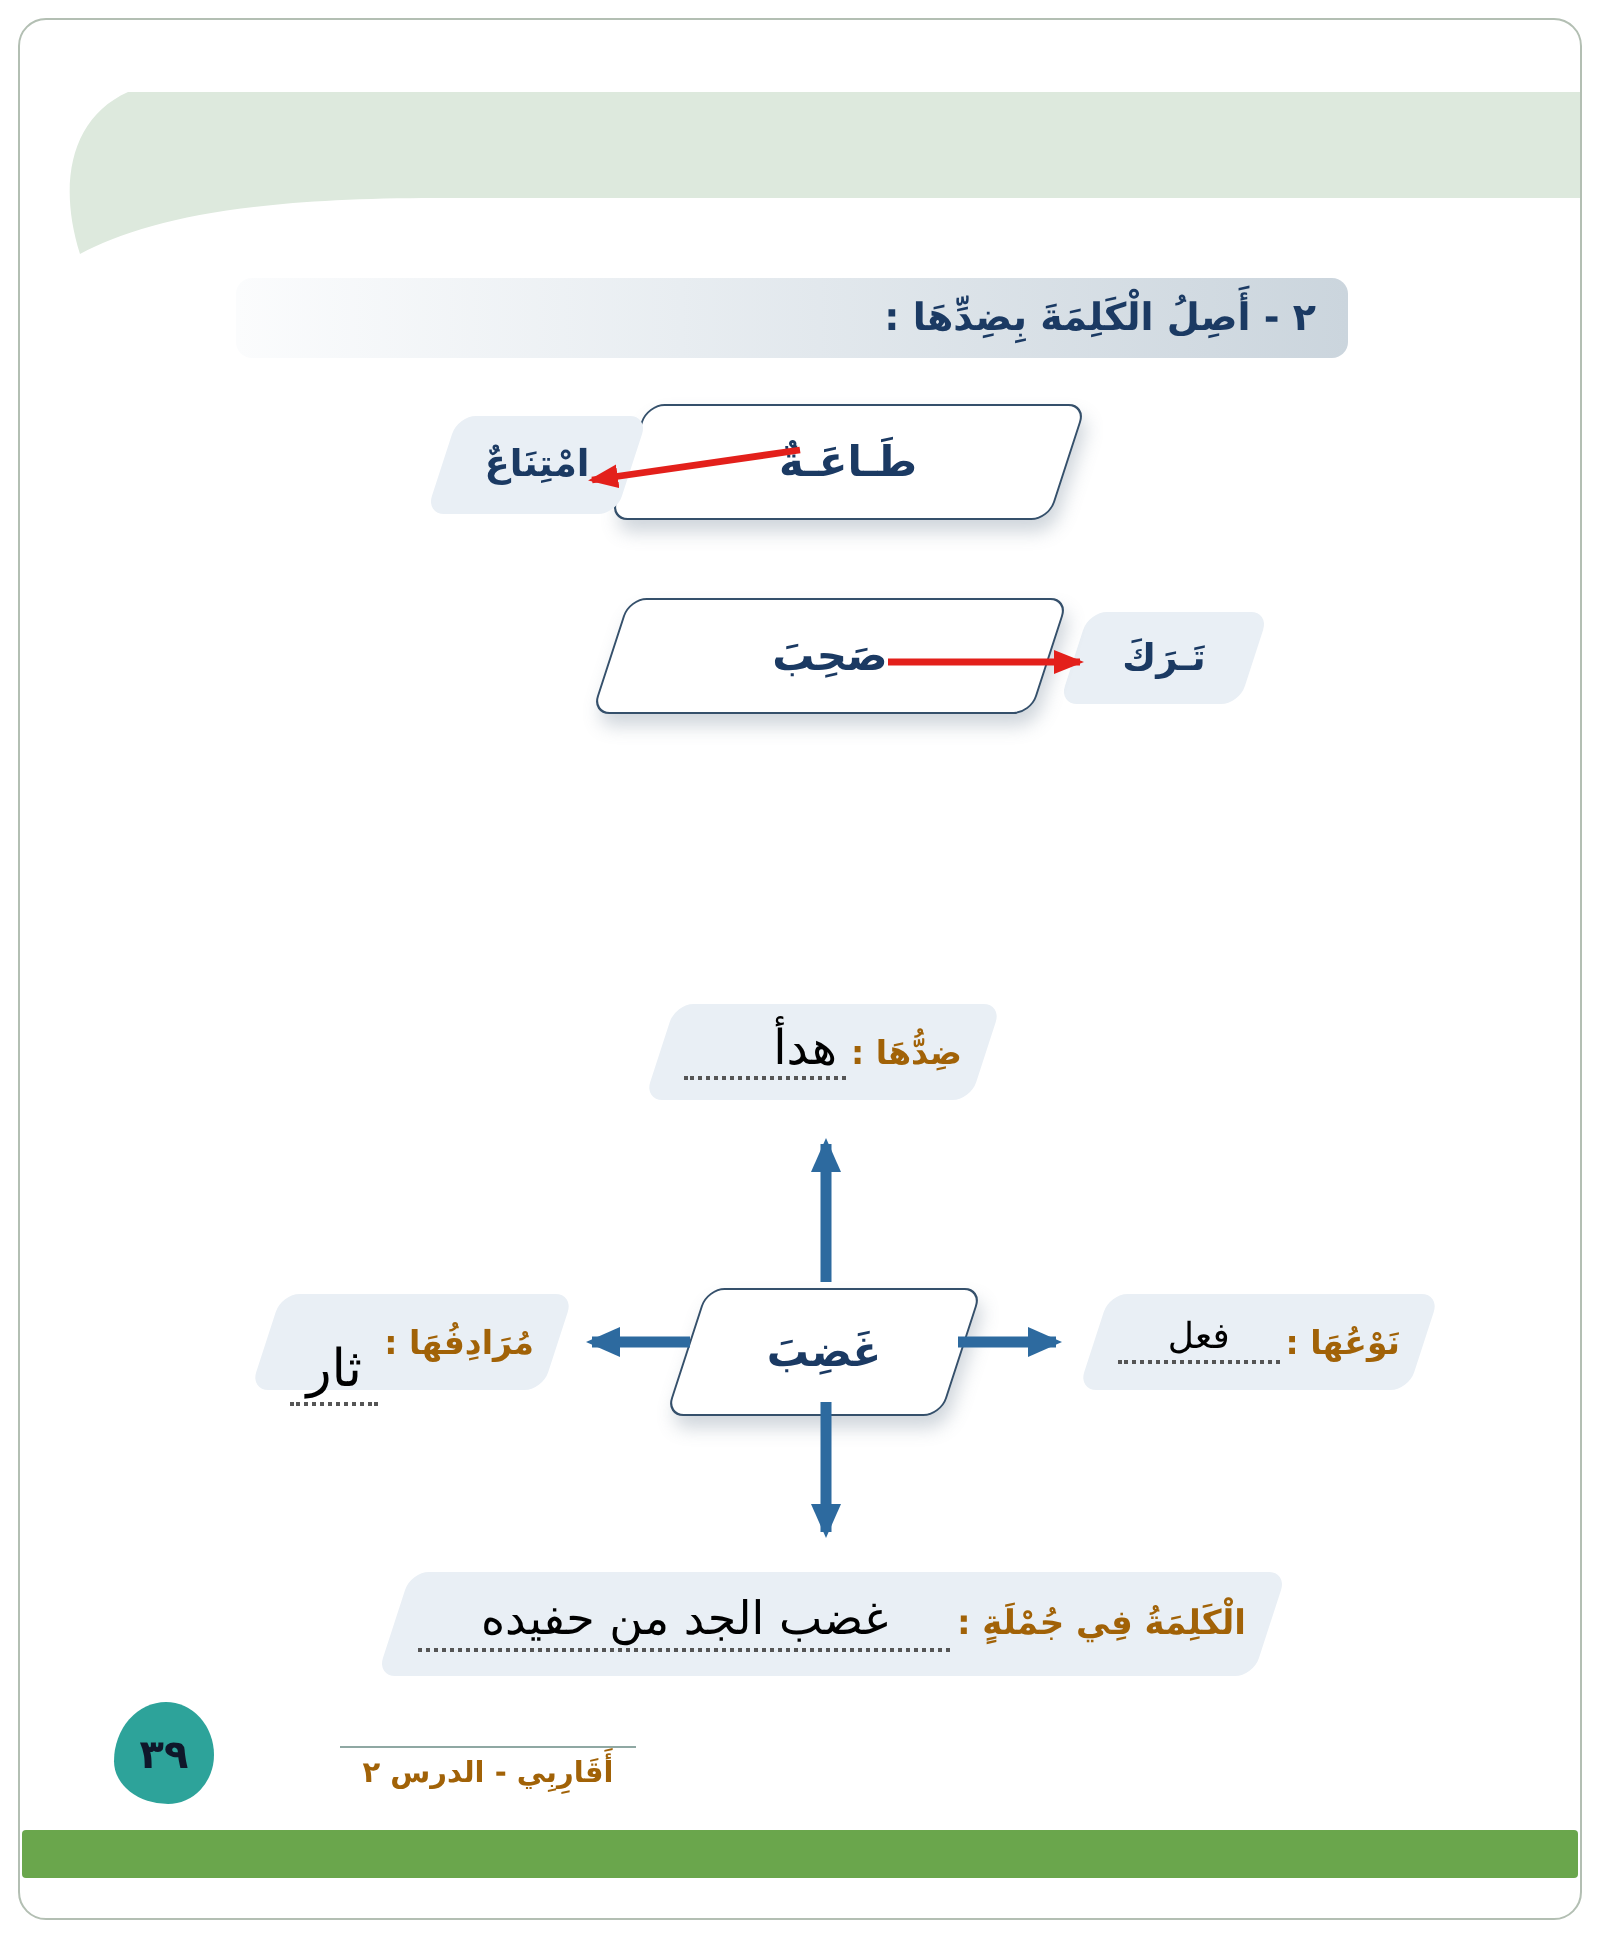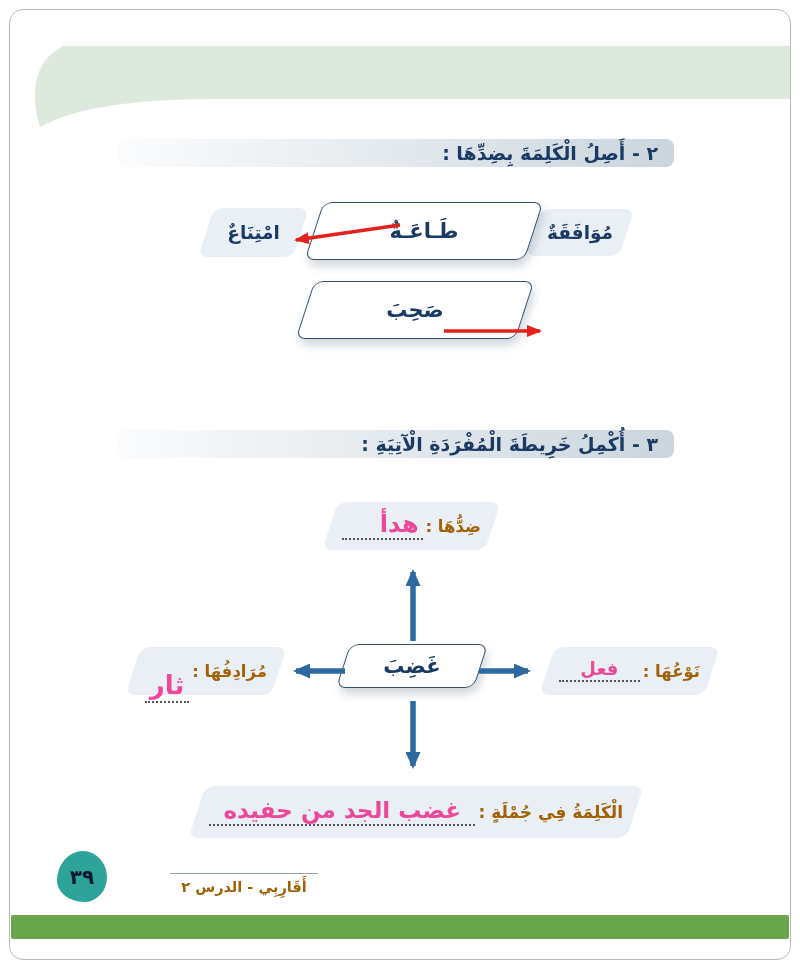--- a/index.html
+++ b/index.html
@@ -2,52 +2,52 @@
 <html lang="ar"><head>
 <meta charset="utf-8">
 <style>
   html,body{margin:0;padding:0;background:#ffffff;}
   .page{position:relative;width:800px;height:969px;margin:0 auto;background:#fff;overflow:hidden;
         font-family:"DejaVu Sans","Liberation Sans",sans-serif;}
   .frame{position:absolute;inset:9px;border:1.5px solid #b3bfb3;border-radius:14px;}
   .band-svg{position:absolute;top:0;left:0;}
   .bottom-bar{position:absolute;left:11px;right:11px;top:915px;height:24px;background:#6aa64c;border-radius:2px;}
 
-  .ex-header{position:absolute;left:118px;width:556px;height:28px;
+  .ex-header{position:absolute;left:118px;width:556px;height:40px;
              background:linear-gradient(to left,#cbd5dd,#e8edf1 60%,#fbfcfd);
              border-radius:8px;direction:rtl;display:flex;align-items:center;
              padding:0 16px 0 0;box-sizing:border-box;color:#1b3a63;font-weight:bold;font-size:19px;}
   #ex2-header{top:139px;}
   #ex3-header{top:430px;}
 
   .pgram{position:absolute;}
   .pgram .bg{position:absolute;inset:0;transform:skewX(-18deg);background:#e9eff5;border-radius:9px;}
   .pgram.outlined .bg{background:#ffffff;border:1.6px solid #35506b;box-shadow:4px 6px 9px rgba(100,120,140,.30);}
   .pgram .inner{position:relative;height:100%;display:flex;align-items:center;justify-content:center;
                 direction:rtl;color:#1b3a63;font-weight:bold;font-size:18.5px;}
 
   #w-muwafaqa{left:533px;top:209px;width:94px;height:47px;}
   #w-taah{left:314px;top:202px;width:220px;height:58px;}
   #w-taah .inner{font-size:21px;}
-  #w-imtina{left:206px;top:208px;width:95px;height:49px;}
+  #w-imtina{left:221px;top:208px;width:95px;height:49px;}
   #w-tarak{left:537px;top:306px;width:90px;height:46px;}
-  #w-sahib{left:305px;top:281px;width:220px;height:58px;text-align:center;}
+  #w-sahib{left:305px;top:299px;width:220px;height:58px;text-align:center;}
   #w-sahib .inner{font-size:21px;}
   #w-rafaq{left:208px;top:305px;width:93px;height:47px;}
 
   #m-top{left:330px;top:502px;width:163px;height:48px;}
-  #m-center{left:343px;top:644px;width:138px;height:44px;}
+  #m-center{left:343px;top:644px;width:138px;height:64px;}
   #m-center .inner{font-size:21px;}
   #m-left{left:133px;top:647px;width:146px;height:48px;}
   #m-right{left:547px;top:647px;width:165px;height:48px;}
   #m-bottom{left:197px;top:786px;width:438px;height:52px;}
 
   .map-inner{padding:0 12px;gap:3px;box-sizing:border-box;width:100%;}
   .lbl{white-space:nowrap;font-size:16.5px;color:#a16207;font-weight:bold;}
-  .ans{flex:1;border-bottom:2px dotted #555;color:#ec4899;font-weight:bold;
+  .ans{flex:1;border-bottom:2px dotted #555;color:#000000;font-weight:normal;
        line-height:1.05;padding:0 4px 1px 4px;text-align:start;}
   #m-top .ans{font-size:24px;}
   #m-right .ans{font-size:18px;text-align:center;}
   #m-left .ans{font-size:26px;text-align:center;margin-top:33px;}
   #m-bottom .ans{font-size:23px;text-align:center;}
   #m-bottom .lbl{font-size:17px;}
 
   .overlay{position:absolute;left:0;top:0;pointer-events:none;}
 
   .page-blob{position:absolute;left:57px;top:851px;width:50px;height:51px;background:#2da39a;
@@ -65,41 +65,38 @@
   <div class="frame"></div>
 
   <svg class="band-svg" width="800" height="140" viewBox="0 0 800 140">
     <path d="M 64 46 H 790 V 99 H 218 C 122 99 72 110 40 127 C 29 92 35 59 64 46 Z" fill="#dde9dd"></path>
   </svg>
 
   <div class="ex-header" id="ex2-header">
     <span>٢ - أَصِلُ الْكَلِمَةَ بِضِدِّهَا :</span>
   </div>
 
-  <div class="pgram" id="w-muwafaqa">
-    <div class="bg"></div>
-    <div class="inner">مُوَافَقَةٌ</div>
-  </div>
   <div class="pgram outlined" id="w-taah">
     <div class="bg"></div>
     <div class="inner">طَـاعَـةٌ</div>
   </div>
   <div class="pgram" id="w-imtina">
     <div class="bg"></div>
     <div class="inner">امْتِنَاعٌ</div>
   </div>
 
+  <div class="pgram" id="w-tarak">
+    <div class="bg"></div>
+    <div class="inner">تَـرَكَ</div>
+  </div>
   <div class="pgram outlined" id="w-sahib">
     <div class="bg"></div>
     <div class="inner">صَحِبَ</div>
   </div>
 
-  <div class="ex-header" id="ex3-header">
-    <span>٣ - أُكْمِلُ خَرِيطَةَ الْمُفْرَدَةِ الْآتِيَةِ :</span>
-  </div>
 
   <div class="pgram" id="m-top">
     <div class="bg"></div>
     <div class="inner map-inner">
       <span class="lbl">ضِدُّهَا :</span>
       <span class="ans">هدأ</span>
     </div>
   </div>
 
   <div class="pgram outlined" id="m-center">

